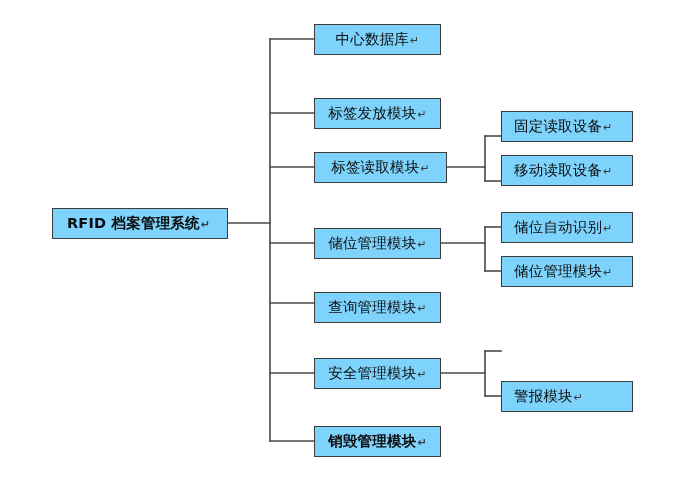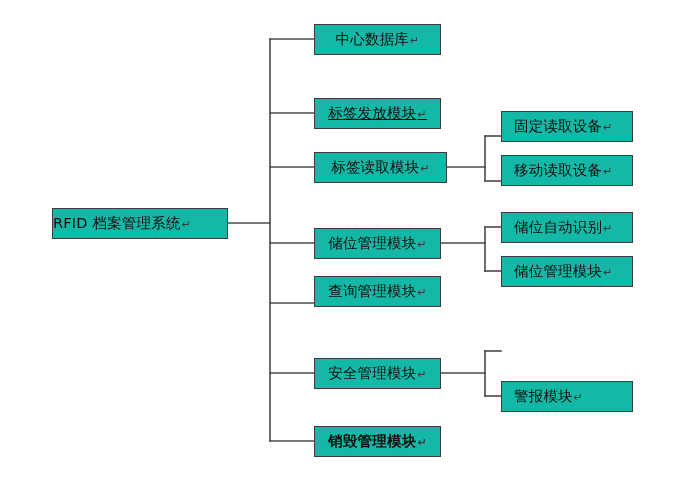--- a/index.html
+++ b/index.html
@@ -21,42 +21,43 @@
     position: absolute;
     left: 0;
     top: 0;
     width: 693px;
     height: 485px;
     pointer-events: none;
   }
   .node {
     position: absolute;
     box-sizing: border-box;
-    background: #14b8a6;
+    background: #7dd3fc;
     border: 1.4px solid #3c3c3c;
     display: flex;
     align-items: center;
     z-index: 2;
   }
   .node .label {
     font-size: 14.5px;
     color: #0d0d0d;
     line-height: 1;
     white-space: nowrap;
     letter-spacing: 0.2px;
   }
   .node.center .label {
     width: 100%;
     text-align: center;
   }
   .node.leftpad {
     padding-left: 12px;
   }
   .node.root {
-    padding-left: 0;
+    padding-left: 14px;
+    font-weight: bold;
   }
   .pilcrow {
     font-size: 11px;
     color: #3a3a3a;
     margin-left: 1px;
     vertical-align: baseline;
   }
 </style>
 </head>
 <body>
@@ -96,33 +97,33 @@
   </svg>
 
   <div class="node root" style="left:52px; top:208px; width:176px; height:31px;">
     <span class="label"><span>RFID 档案管理系统</span><span class="pilcrow">↵</span></span>
   </div>
 
   <div class="node center" style="left:314px; top:24px; width:127px; height:31px;">
     <span class="label"><span>中心数据库</span><span class="pilcrow">↵</span></span>
   </div>
 
-  <div class="node center" style="left:314px; top:98px; width:127px; height:31px;text-decoration:underline;">
+  <div class="node center" style="left:314px; top:98px; width:127px; height:31px;">
     <span class="label"><span>标签发放模块</span><span class="pilcrow">↵</span></span>
   </div>
 
   <div class="node center" style="left:314px; top:152px; width:133px; height:31px;">
     <span class="label"><span>标签读取模块</span><span class="pilcrow">↵</span></span>
   </div>
 
   <div class="node center" style="left:314px; top:228px; width:127px; height:31px;">
     <span class="label"><span>储位管理模块</span><span class="pilcrow">↵</span></span>
   </div>
 
-  <div class="node center" style="left:314px; top:276px; width:127px; height:31px;">
+  <div class="node center" style="left:314px; top:292px; width:127px; height:31px;">
     <span class="label"><span>查询管理模块</span><span class="pilcrow">↵</span></span>
   </div>
 
   <div class="node center" style="left:314px; top:358px; width:127px; height:31px;">
     <span class="label"><span>安全管理模块</span><span class="pilcrow">↵</span></span>
   </div>
 
   <div class="node center" style="left:314px; top:426px; width:127px; height:31px;font-weight:bold;">
     <span class="label"><span>销毁管理模块</span><span class="pilcrow">↵</span></span>
   </div>

